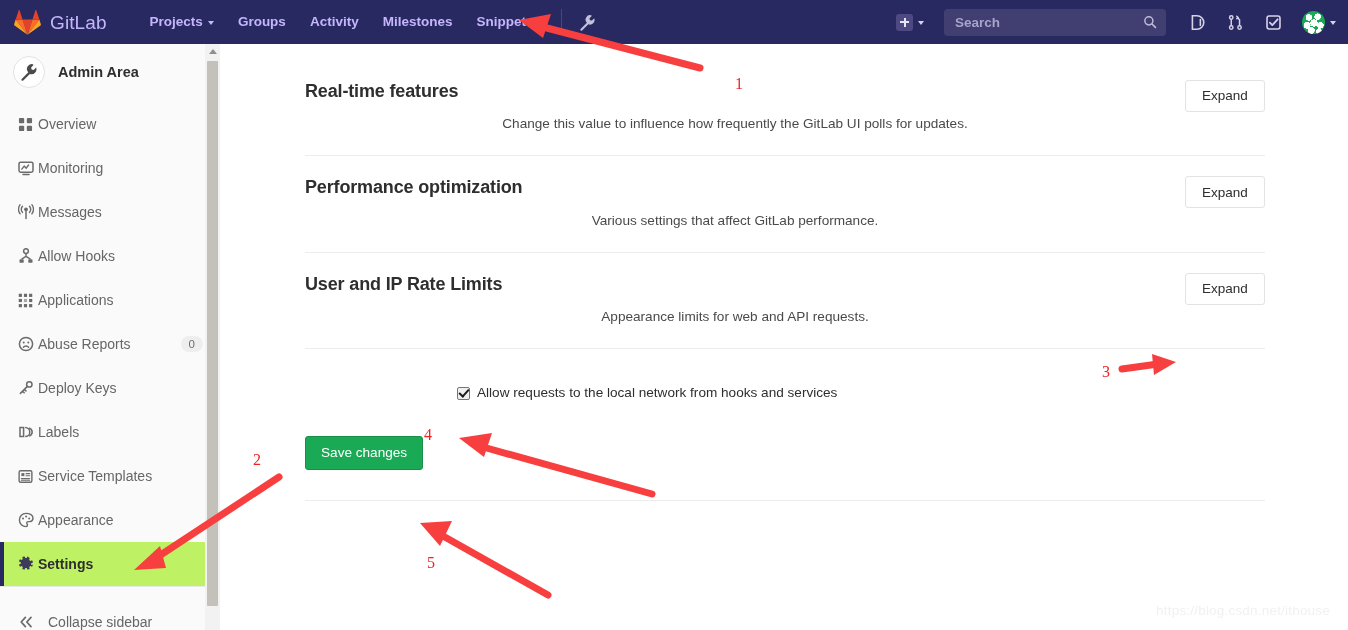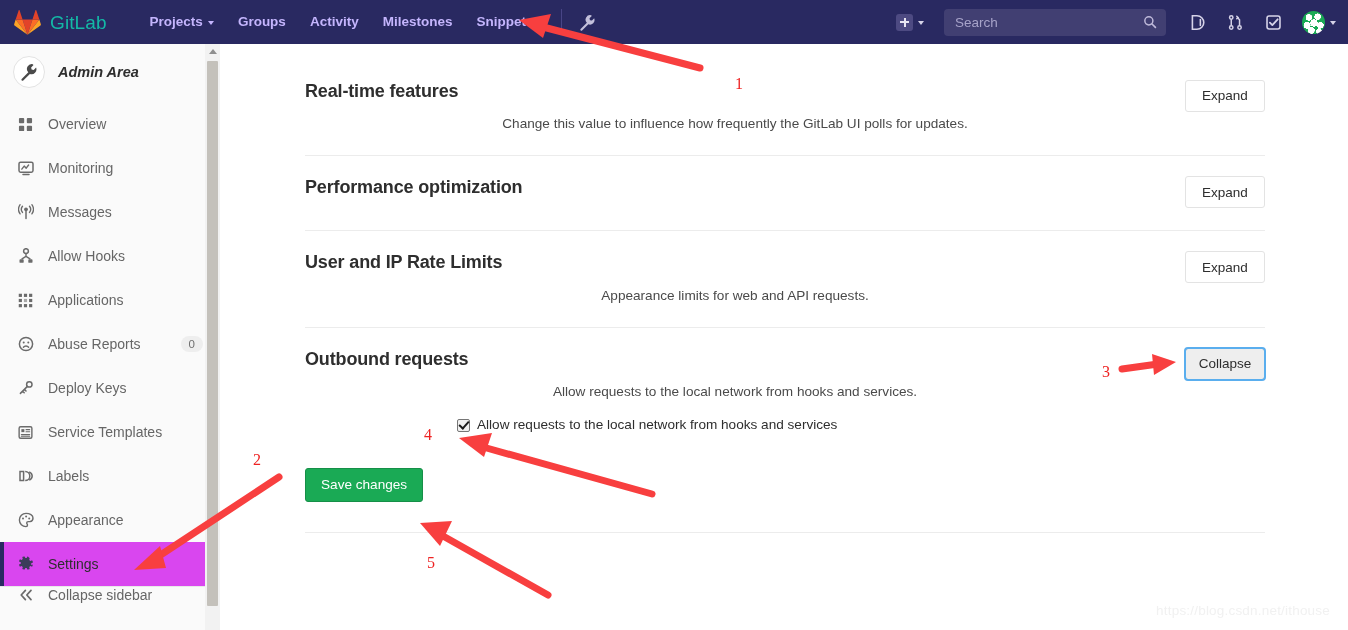--- a/index.html
+++ b/index.html
@@ -21,21 +21,21 @@
     display: flex; align-items: center;
     z-index: 30;
   }
   .nav-logo-wrap {
     display: flex; align-items: center;
     padding-left: 14px; padding-right: 6px;
     height: 44px;
   }
   .gl-tanuki { width: 27px; height: 26px; display: block; }
   .nav-brand {
-    color: #14b8a6; font-size: 19px; font-weight: 400;
+    color: #c4b5fd; font-size: 19px; font-weight: 400;
     letter-spacing: .1px; margin-left: 9px;
     line-height: 1;
   }
   .nav-links { display: flex; align-items: center; height: 44px; margin-left: 25px; }
   .nav-link {
     color: #c4b5fd; font-size: 13.5px; font-weight: 600;
     padding: 0 12px; height: 48px; line-height: 44px;
     text-decoration: none; cursor: pointer; white-space: nowrap;
     display: flex; align-items: center; gap: 5px;
   }
@@ -47,21 +47,21 @@
   .nav-sep {
     width: 1px; height: 26px; background: #484586;
     margin: 0 10px 0 16px;
   }
   .nav-wrench {
     display: flex; align-items: center; justify-content: center;
     width: 30px; height: 44px; cursor: pointer;
   }
   .navbar-right {
     margin-left: auto; display: flex; align-items: center;
-    height: 44px; padding-right: 12px; gap: 8px;
+    height: 44px; padding-right: 12px; gap: 8px; font-weight: bold;
   }
   .plus-btn {
     display: flex; align-items: center; gap: 5px;
     color: #d6d3e8; cursor: pointer; padding: 0 6px;
   }
   .plus-square {
     width: 17px; height: 17px; border-radius: 3px;
     background: #4d4a82; position: relative;
   }
   .plus-square::before, .plus-square::after {
@@ -105,46 +105,46 @@
   .sidebar-head {
     display: flex; align-items: center;
     height: 56px; padding-left: 13px; gap: 13px;
   }
   .ctx-avatar {
     width: 32px; height: 32px; border-radius: 50%;
     background: #fff; border: 1px solid #e3e3e3;
     display: flex; align-items: center; justify-content: center;
     flex: none;
   }
-  .ctx-title { font-size: 14.5px; font-weight: 700; color: #2e2e2e; font-style: italic; }
+  .ctx-title { font-size: 14.5px; font-weight: 700; color: #2e2e2e; }
   .side-list { padding-top: 2px; }
   .side-item {
     display: flex; align-items: center;
-    height: 44px; padding-left: 17px; gap: 14px;
+    height: 44px; padding-left: 17px; gap: 4px;
     color: #666; font-size: 14px; cursor: pointer;
     position: relative; text-decoration: none;
     border-left: 4px solid transparent; padding-left: 13px;
   }
   .side-item.active {
-    background: #d946ef; color: #2e2e2e; font-weight: 400;
+    background: #bef264; color: #2e2e2e; font-weight: 700;
     border-left-color: #292961;
   }
   .side-ico { width: 17px; display: flex; align-items: center; justify-content: center; flex: none; }
   .side-label { flex: 1; }
   .side-badge {
     background: #eeeeee; color: #707070;
     font-size: 11.5px; border-radius: 9px;
     padding: 2px 8px; margin-right: 16px;
   }
   .sidebar-foot {
     position: absolute; bottom: 0; left: 0; width: 219px;
     border-top: 1px solid #e8e8e8; background: #fafafa;
   }
   .collapse-row {
-    display: flex; align-items: flex-start; gap: 14px;
+    display: flex; align-items: flex-end; gap: 14px;
     height: 43px; padding-left: 17px;
     color: #666; font-size: 14px; cursor: pointer;
   }
 
   
   .sb-scroll {
     position: absolute; top: 44px; left: 205px;
     width: 15px; height: 586px; background: #f2f2f2;
     z-index: 25;
   }
@@ -422,46 +422,46 @@
           <svg width="16" height="16" viewBox="0 0 16 16">
               <circle cx="11.3" cy="4.4" r="2.7" fill="none" stroke="#6b6b6b" stroke-width="1.5"></circle>
               <path d="M9.4 6.4 2.4 13.4M4.6 11.2l1.6 1.6M6.4 9.4 8 11" fill="none" stroke="#6b6b6b" stroke-width="1.5" stroke-linecap="round"></path>
             </svg>
         </span>
         <span class="side-label">Deploy Keys</span>
       </a>
 
       <a class="side-item">
         <span class="side-ico">
+          <svg width="16" height="16" viewBox="0 0 16 16">
+              <path d="M2 3.4h3.6v9.2H2z" fill="none" stroke="#6b6b6b" stroke-width="1.5"></path>
+              <path d="M7.2 3.4c2.6 0 4.6 2 4.6 4.6s-2 4.6-4.6 4.6" fill="none" stroke="#6b6b6b" stroke-width="1.5"></path>
+              <path d="M11.2 3.8c1.9 1 3 2.4 3 4.2s-1.1 3.2-3 4.2" fill="none" stroke="#6b6b6b" stroke-width="1.5"></path>
+            </svg>
+        </span>
+        <span class="side-label">Labels</span>
+      </a>
+
+      <a class="side-item">
+        <span class="side-ico">
           <svg width="15" height="15" viewBox="0 0 16 16">
               <rect x="1.2" y="1.8" width="13.6" height="12.4" rx="1.6" fill="none" stroke="#6b6b6b" stroke-width="1.5"></rect>
               <rect x="3.6" y="4.4" width="3.2" height="3.2" fill="#6b6b6b"></rect>
               <line x1="8.6" y1="5" x2="12.4" y2="5" stroke="#6b6b6b" stroke-width="1.3" stroke-linecap="round"></line>
               <line x1="8.6" y1="7.2" x2="12.4" y2="7.2" stroke="#6b6b6b" stroke-width="1.3" stroke-linecap="round"></line>
               <line x1="3.6" y1="10.2" x2="12.4" y2="10.2" stroke="#6b6b6b" stroke-width="1.3" stroke-linecap="round"></line>
               <line x1="3.6" y1="12" x2="12.4" y2="12" stroke="#6b6b6b" stroke-width="1.3" stroke-linecap="round"></line>
             </svg>
         </span>
         <span class="side-label">Service Templates</span>
       </a>
 
       <a class="side-item">
         <span class="side-ico">
           <svg width="16" height="16" viewBox="0 0 16 16">
-              <path d="M2 3.4h3.6v9.2H2z" fill="none" stroke="#6b6b6b" stroke-width="1.5"></path>
-              <path d="M7.2 3.4c2.6 0 4.6 2 4.6 4.6s-2 4.6-4.6 4.6" fill="none" stroke="#6b6b6b" stroke-width="1.5"></path>
-              <path d="M11.2 3.8c1.9 1 3 2.4 3 4.2s-1.1 3.2-3 4.2" fill="none" stroke="#6b6b6b" stroke-width="1.5"></path>
-            </svg>
-        </span>
-        <span class="side-label">Labels</span>
-      </a>
-
-      <a class="side-item">
-        <span class="side-ico">
-          <svg width="16" height="16" viewBox="0 0 16 16">
               <path d="M8 1.4a6.6 6.6 0 0 0 0 13.2c.9 0 1.5-.7 1.5-1.5 0-.4-.2-.8-.4-1-.3-.3-.4-.6-.4-1 0-.8.6-1.5 1.5-1.5h1.7A3.7 3.7 0 0 0 15 5.9C15 3.4 11.9 1.4 8 1.4z" fill="none" stroke="#6b6b6b" stroke-width="1.4"></path>
               <circle cx="5" cy="6.6" r="1" fill="#6b6b6b"></circle>
               <circle cx="8.1" cy="4.6" r="1" fill="#6b6b6b"></circle>
               <circle cx="11.2" cy="6.4" r="1" fill="#6b6b6b"></circle>
             </svg>
         </span>
         <span class="side-label">Appearance</span>
       </a>
 
       <a class="side-item active">
@@ -501,40 +501,34 @@
         <div class="sec-text">
           <h3 class="sec-title">Real-time features</h3>
           <p class="sec-desc">Change this value to influence how frequently the GitLab UI polls for updates.</p>
         </div>
         <button class="toggle-btn">Expand</button>
       </section>
 
       <section class="sec">
         <div class="sec-text">
           <h3 class="sec-title">Performance optimization</h3>
+          <p class="sec-desc">Various settings that affect GitLab performance.</p>
         </div>
         <button class="toggle-btn">Expand</button>
       </section>
 
       <section class="sec">
         <div class="sec-text">
           <h3 class="sec-title">User and IP Rate Limits</h3>
           <p class="sec-desc">Appearance limits for web and API requests.</p>
         </div>
         <button class="toggle-btn">Expand</button>
       </section>
 
       <section class="sec" style="display:block;">
-        <div style="display:flex;align-items:flex-start;">
-          <div class="sec-text">
-            <h3 class="sec-title">Outbound requests</h3>
-            <p class="sec-desc">Allow requests to the local network from hooks and services.</p>
-          </div>
-          <button class="toggle-btn focused">Collapse</button>
-        </div>
 
         <div class="sec-body">
           <div class="chk-row">
             <span class="chk checked"></span>
             <label class="chk-label">Allow requests to the local network from hooks and services</label>
           </div>
           <div class="save-row">
             <button class="btn-save">Save changes</button>
           </div>
         </div>

